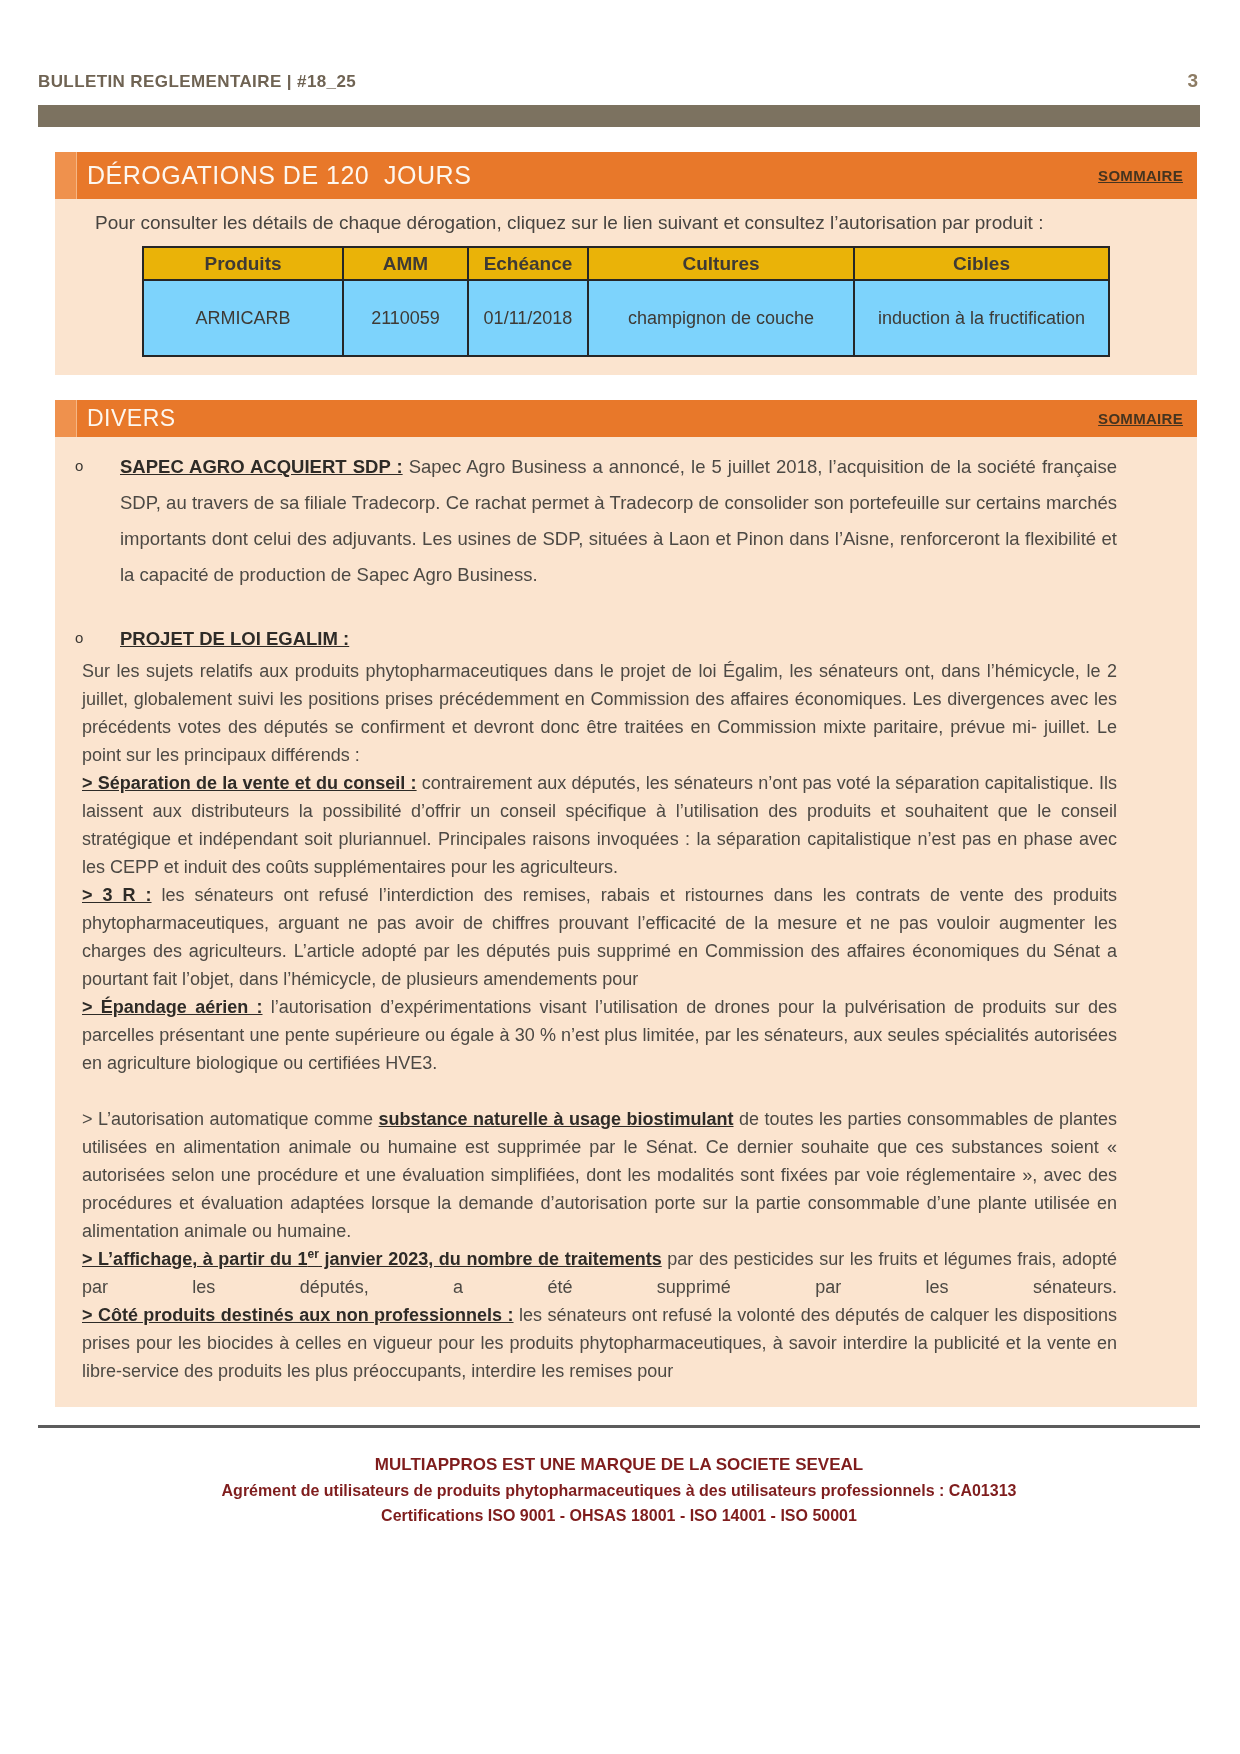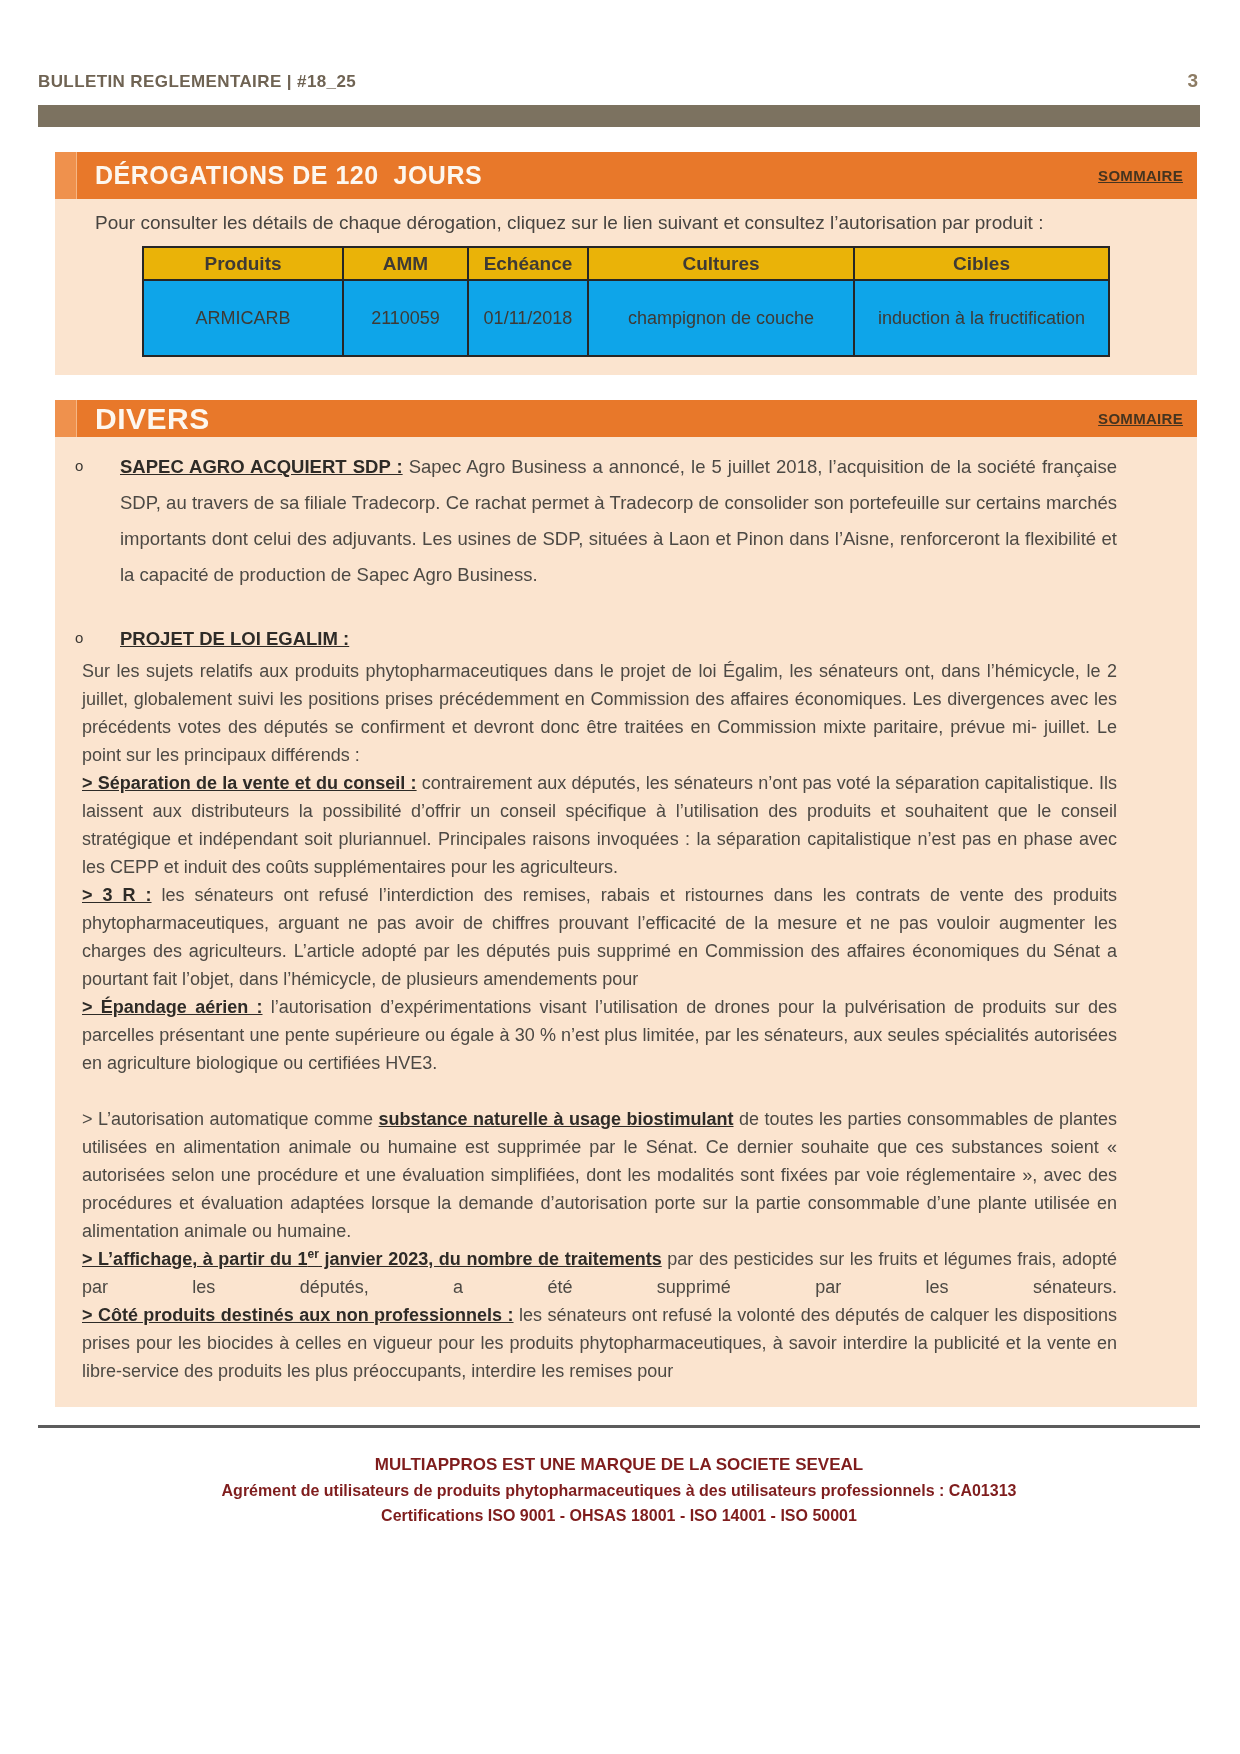--- a/index.html
+++ b/index.html
@@ -24,23 +24,23 @@
     position:relative; background:#e8782a; color:#fdf7ef;
     display:flex; align-items:center; justify-content:space-between;
     padding:0 14px 0 32px;
   }
   .section-header::before {
     content:""; position:absolute; left:0; top:0; bottom:0; width:21px;
     background:#ef914d; border-right:1px solid #f6b684;
   }
   .sh-tall { height:47px; }
   .sh-short { height:37px; }
-  .section-title { font-weight:bold; letter-spacing:.5px; white-space:pre;margin-left:8px; }
+  .section-title { font-weight:normal; letter-spacing:.5px; white-space:pre; }
   .sh-tall .section-title { font-size:25px; }
-  .sh-short .section-title { font-size:30px; }
+  .sh-short .section-title { font-size:23px; }
   .sommaire {
     font-size:15px; font-weight:bold; color:#45341f;
     text-decoration:underline; letter-spacing:.3px; cursor:pointer;
   }
   .section-body { background:#fbe4cf; }
 
   
   .derog-body { padding:8px 80px 16px 40px; color:#474440; }
   .derog-intro { font-size:19px; line-height:31px; }
   .derog-link {
@@ -51,21 +51,21 @@
   
   .amm-table {
     border-collapse:collapse; margin:8px 0 2px 47px; width:966px;
     table-layout:fixed; text-align:center; color:#3e3a35;
   }
   .amm-table col.c1{width:200px;} .amm-table col.c2{width:125px;}
   .amm-table col.c3{width:120px;} .amm-table col.c4{width:266px;}
   .amm-table col.c5{width:255px;}
   .amm-table th, .amm-table td { border:2px solid #262626; }
   .amm-table th { background:#eab308; font-size:19px; font-weight:bold; height:33px; }
-  .amm-table td { background:#0ea5e9; font-size:18px; height:76px; line-height:24px; padding:4px 10px; }
+  .amm-table td { background:#7dd3fc; font-size:18px; height:76px; line-height:24px; padding:4px 10px; }
 
   
   .divers-body {
     padding:12px 80px 22px 27px; color:#4c4944;
     font-size:18px; line-height:28px; text-align:justify;
   }
   .bullet-item { display:flex; margin-left:-7px; }
   .bullet-marker { width:45px; flex:0 0 45px; font-size:15px; color:#3a3733; padding-top:3px; }
   .bullet-body { flex:1; }
   .bullet-1 { font-size:18.5px; line-height:36px; }

